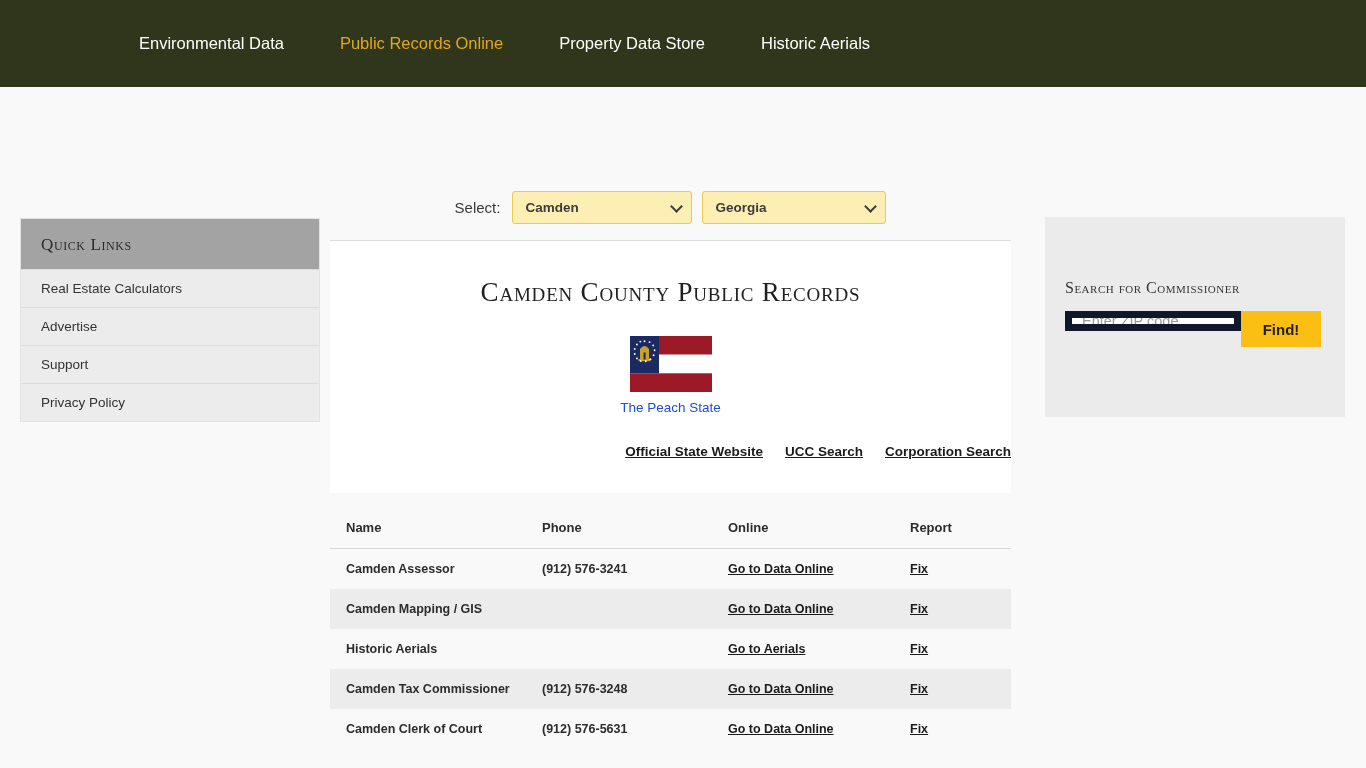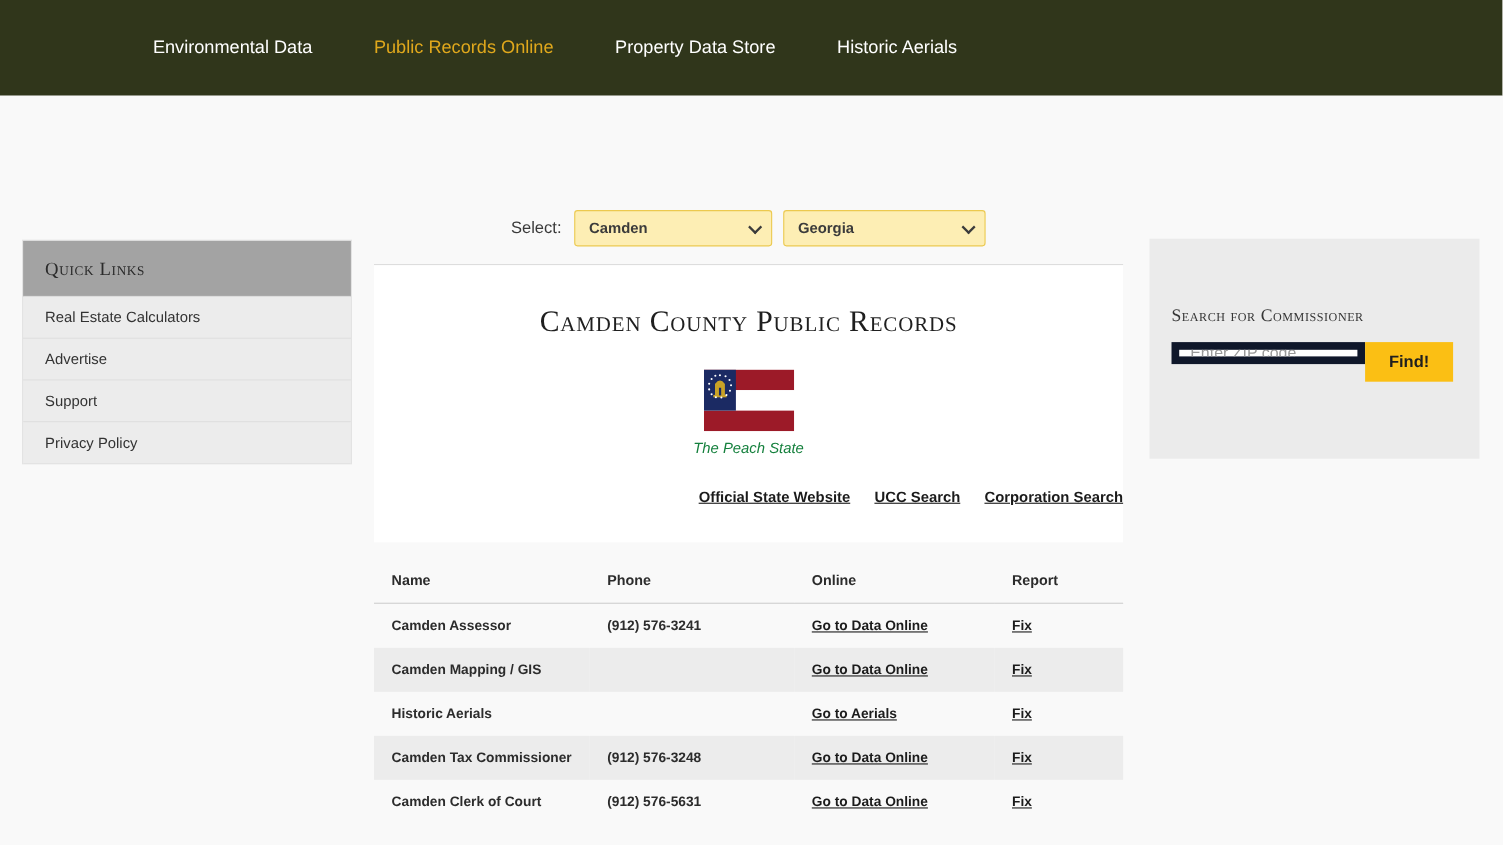--- a/index.html
+++ b/index.html
@@ -88,21 +88,21 @@
     text-decoration: none;
     border-bottom: 1px solid #dcdcdc;
     background: #ececec;
     cursor: pointer;
   }
   .ql-item:last-child { border-bottom: none; }
 
   
   .center-col {
     position: absolute;
-    left: 340px; top: 104px;
+    left: 330px; top: 104px;
     width: 681px;
   }
   .select-bar {
     display: flex;
     align-items: center;
     justify-content: center;
     gap: 10px;
     padding-bottom: 16px;
   }
   .select-label {
@@ -155,22 +155,21 @@
   }
   .flag {
     width: 82px; height: 56px;
     margin: 0 auto;
     position: relative;
     display: block;
   }
   .flag-caption {
     margin-top: 8px;
     font-size: 13.5px;
-    font-style: italic;
-    color: #15803d;
+    color: #1d4ed8;
   }
   .state-links {
     margin-top: 29px;
     display: flex;
     justify-content: flex-end;
     gap: 22px;
   }
   .state-link {
     font-size: 13.5px;
     font-weight: bold;

